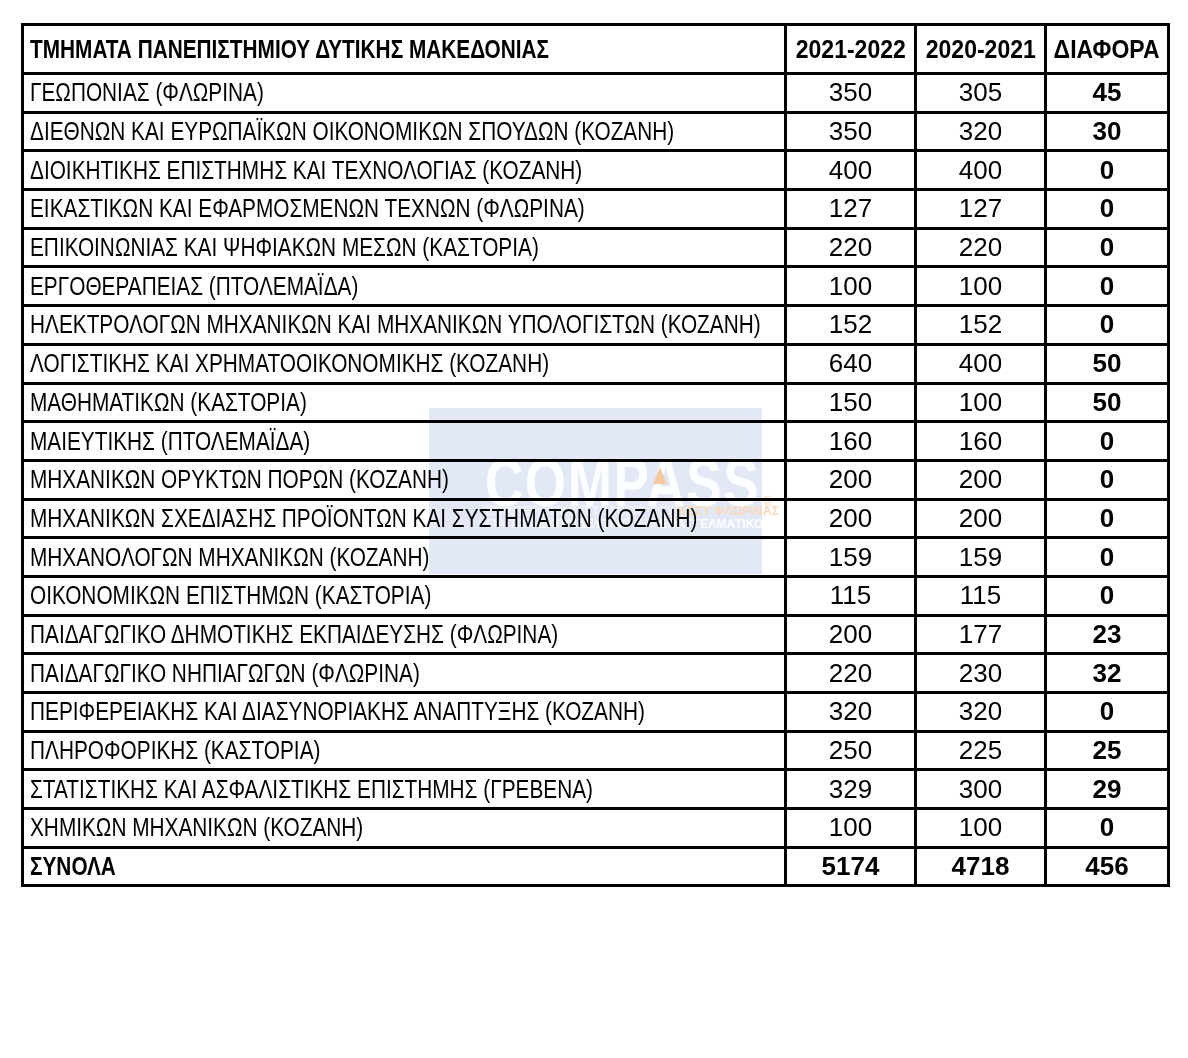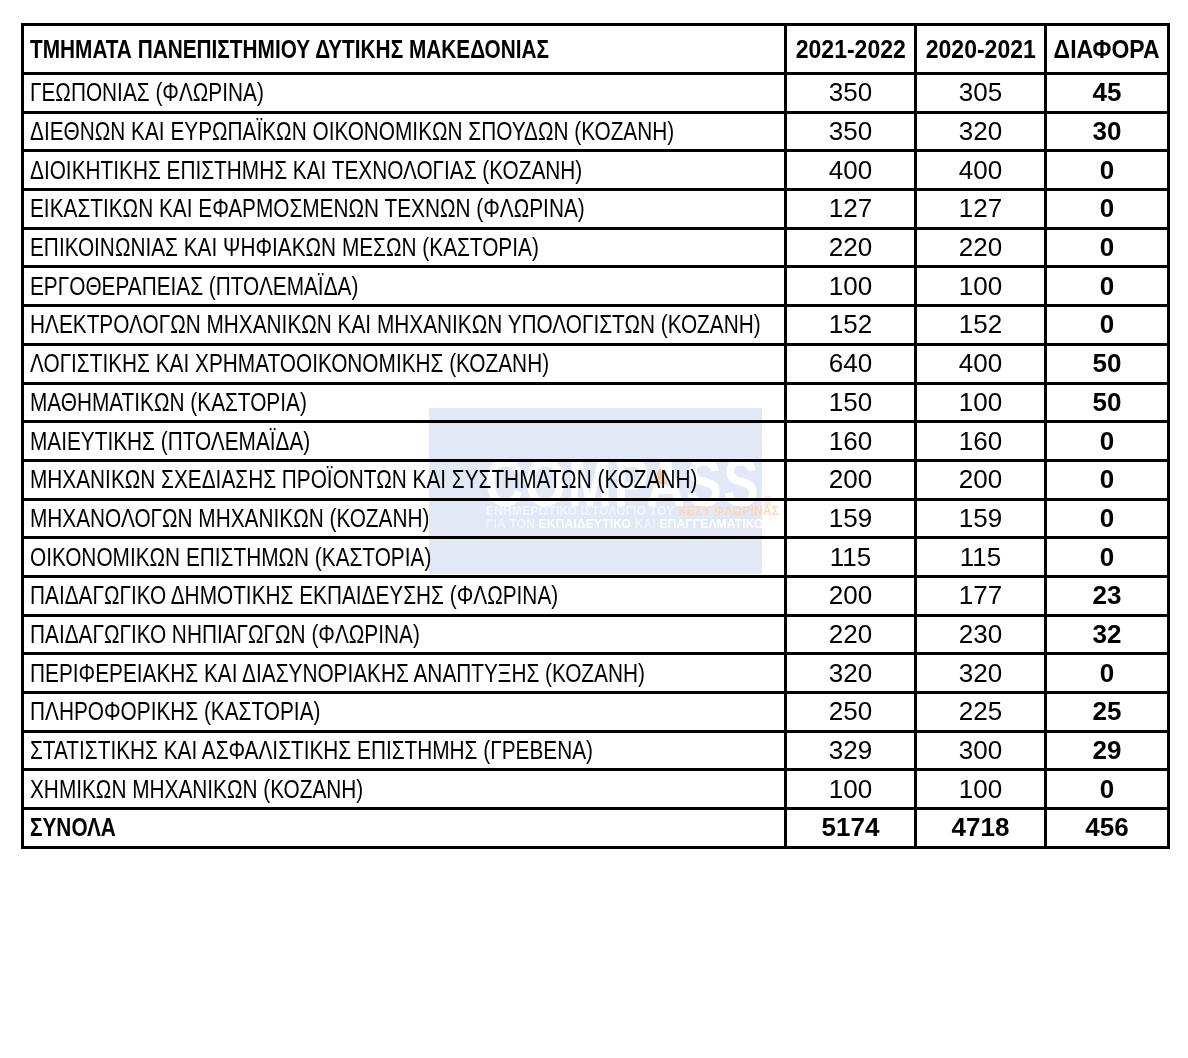--- a/index.html
+++ b/index.html
@@ -188,20 +188,26 @@
     <td class="c-num">100</td>
     <td class="c-num c-diff">50</td>
   </tr>
         <tr>
     <td class="c-name"><span class="cond">ΜΑΙΕΥΤΙΚΗΣ (ΠΤΟΛΕΜΑΪΔΑ)</span></td>
     <td class="c-num">160</td>
     <td class="c-num">160</td>
     <td class="c-num c-diff">0</td>
   </tr>
         <tr>
+    <td class="c-name"><span class="cond">ΜΗΧΑΝΙΚΩΝ ΟΡΥΚΤΩΝ ΠΟΡΩΝ (ΚΟΖΑΝΗ)</span></td>
+    <td class="c-num">200</td>
+    <td class="c-num">200</td>
+    <td class="c-num c-diff">0</td>
+  </tr>
+        <tr>
     <td class="c-name"><span class="cond">ΜΗΧΑΝΙΚΩΝ ΣΧΕΔΙΑΣΗΣ ΠΡΟΪΟΝΤΩΝ ΚΑΙ ΣΥΣΤΗΜΑΤΩΝ (ΚΟΖΑΝΗ)</span></td>
     <td class="c-num">200</td>
     <td class="c-num">200</td>
     <td class="c-num c-diff">0</td>
   </tr>
         <tr>
     <td class="c-name"><span class="cond">ΜΗΧΑΝΟΛΟΓΩΝ ΜΗΧΑΝΙΚΩΝ (ΚΟΖΑΝΗ)</span></td>
     <td class="c-num">159</td>
     <td class="c-num">159</td>
     <td class="c-num c-diff">0</td>

